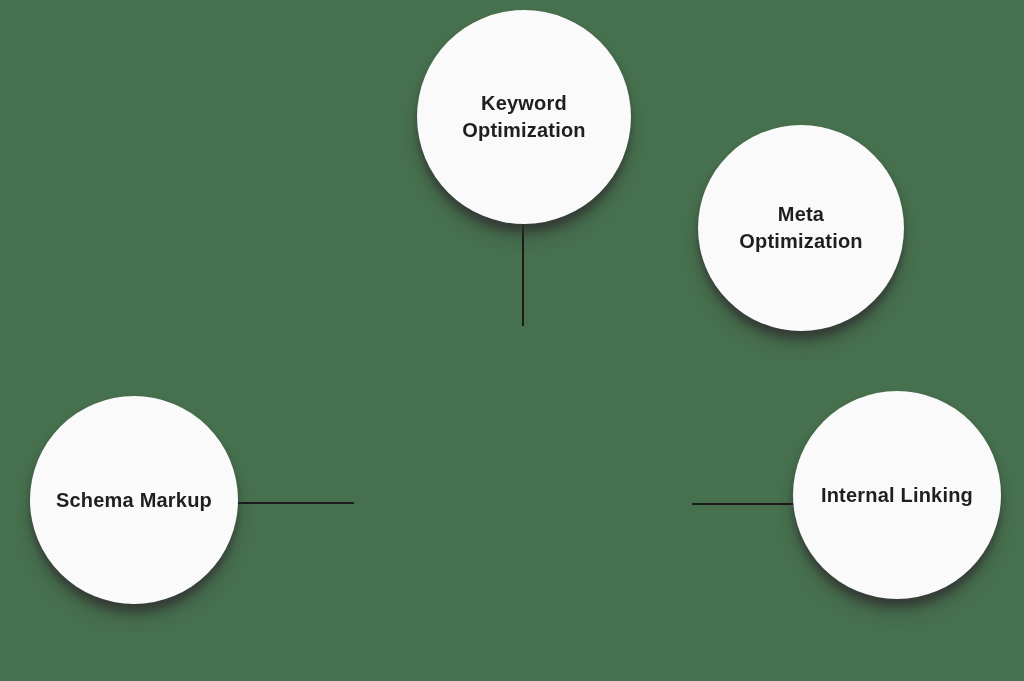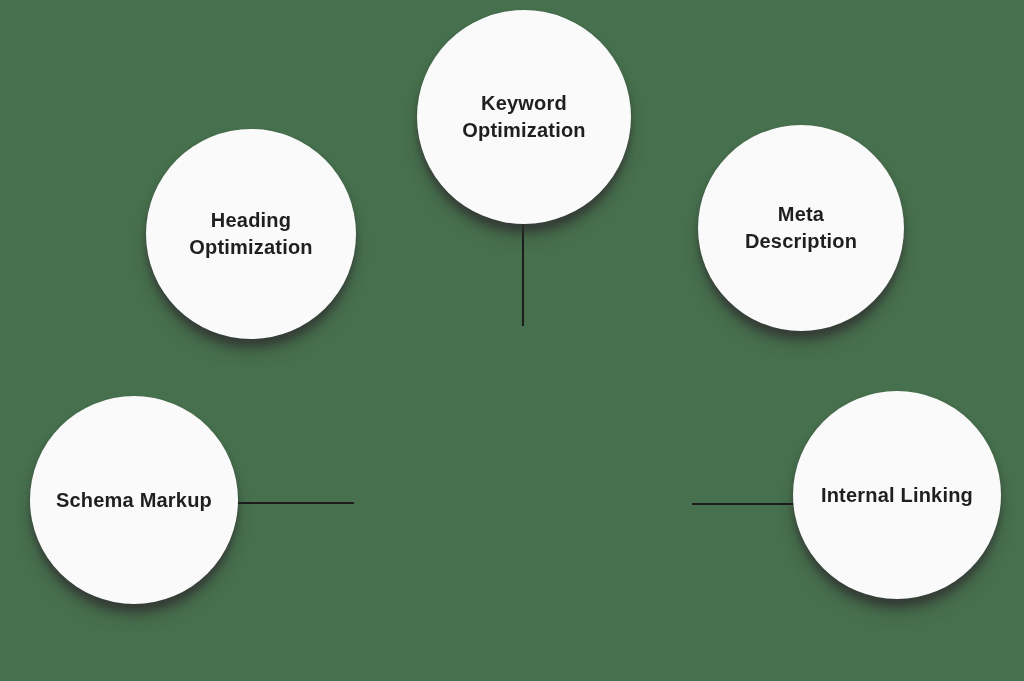--- a/index.html
+++ b/index.html
@@ -94,26 +94,23 @@
 <div class="canvas">
 
   <div id="conn-top" class="connector v"></div>
   <div id="conn-left" class="connector h"></div>
   <div id="conn-right" class="connector h"></div>
 
   <div id="node-keyword" class="node">
     <span class="label">Keyword Optimization</span>
   </div>
 
-  <div id="node-heading" class="node">
-    <span class="label">Heading Optimization</span>
-  </div>
 
   <div id="node-meta" class="node">
-    <span class="label">Meta Description</span>
+    <span class="label">Meta Optimization</span>
   </div>
 
   <div id="node-internal" class="node">
     <span class="label">Internal Linking</span>
   </div>
 
   <div id="node-schema" class="node">
     <span class="label">Schema Markup</span>
   </div>
 

